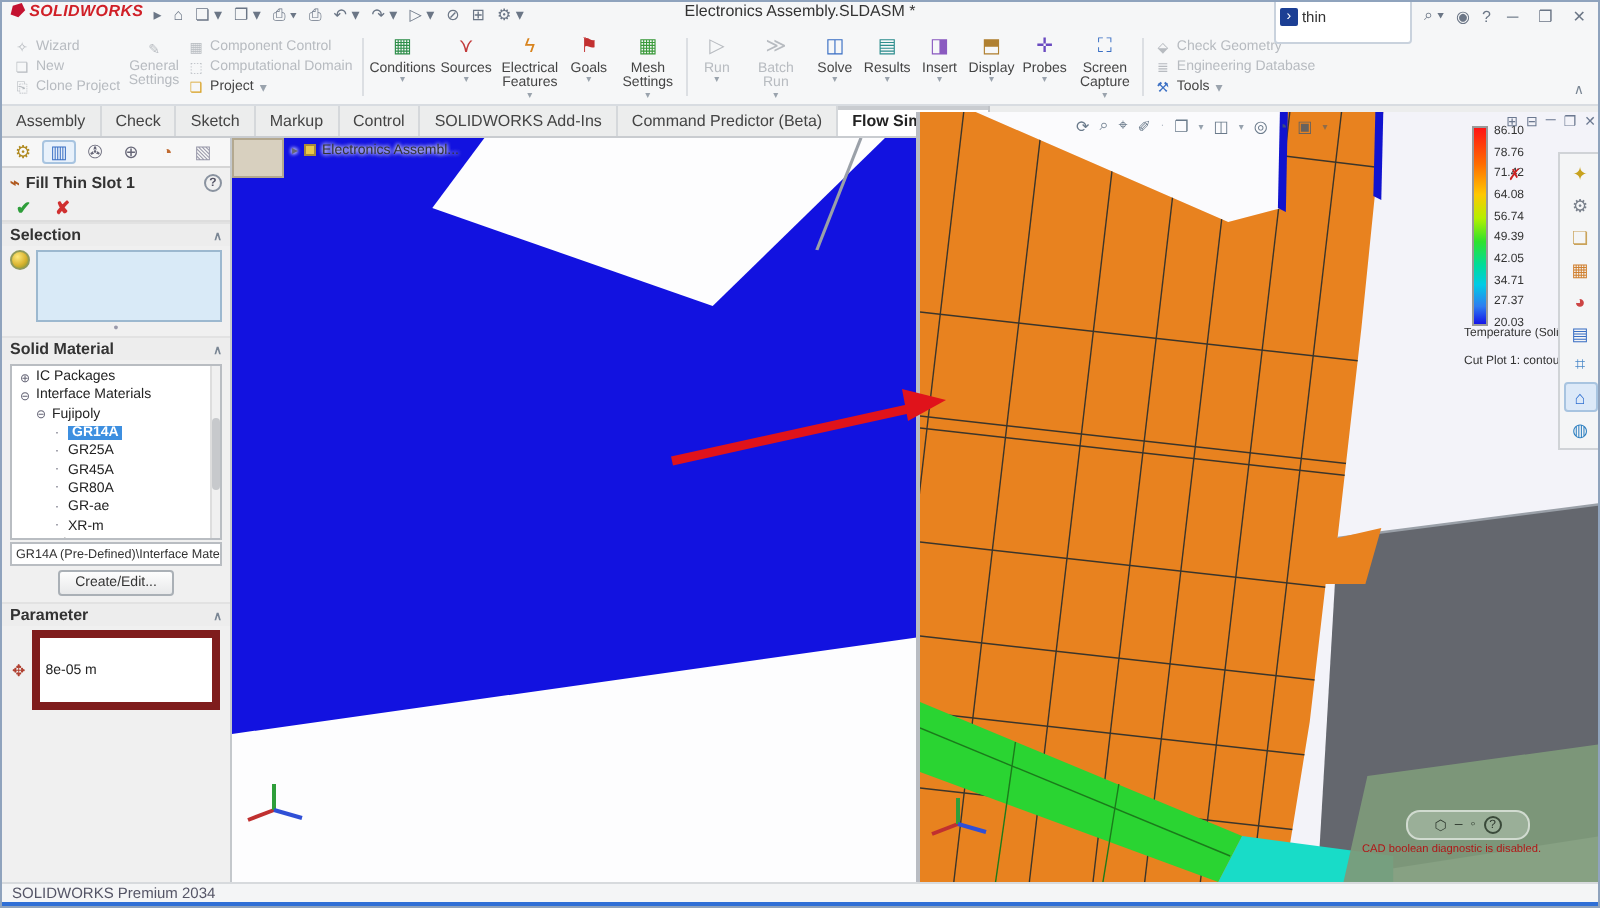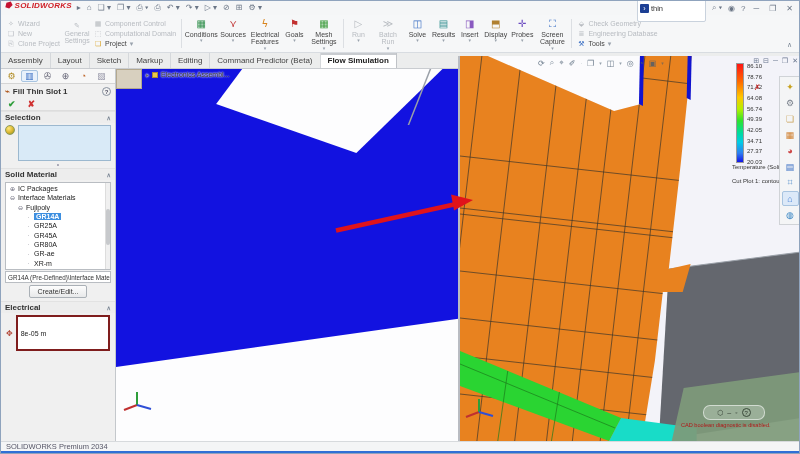--- a/index.html
+++ b/index.html
@@ -62,21 +62,21 @@
   .trow { height:9.3px; display:flex; align-items:center; gap:2px; white-space:nowrap; }
   .tg { width:7px; color:#667; font-size:6px; text-align:center; flex:none; }
   .ind1 { margin-left:8px; } .ind2 { margin-left:16px; }
   .trow.selected .tlabel { background:#3d8fe0; color:#fff; padding:0 2px; font-weight:bold; }
   .vscroll { position:absolute; right:0; top:0; bottom:0; width:5px; background:#f0f0f0; border-left:1px solid #ddd; }
   .vthumb { position:absolute; top:26px; height:36px; left:0; right:0; background:#c7c9cc; border-radius:2px; }
   .dropdown { margin:1px 4px; height:12px; background:#fff; border:1px solid #b9bdc2; font-size:6.3px; display:flex; align-items:center; padding:0 2px; gap:2px; color:#333; white-space:nowrap; overflow:hidden; }
   .btn { margin:2px auto 3px auto; width:58px; height:13px; background:linear-gradient(#fdfdfd,#e8e9ea); border:1px solid #aab0b6; border-radius:2px; font-size:7px; display:flex; align-items:center; justify-content:center; color:#333; }
   .param-row { display:flex; gap:3px; padding:2px 5px; align-items:center; }
   .param-icon { color:#b04030; font-size:8px; }
-  .param-input { flex:1; height:27px; background:#fff; border:2px solid #7f1d1d; font-size:7px; padding:16px 3px; color:#222; font-family:"Liberation Sans",sans-serif; outline:none; width:70px; }
+  .param-input { flex:1; height:27px; background:#fff; border:4px solid #7f1d1d; font-size:7px; padding:16px 3px; color:#222; font-family:"Liberation Sans",sans-serif; outline:none; width:70px; }
 
   
   .vp-left { position:relative; flex:1; background:#fdfdfe; overflow:hidden; }
   .scene { position:absolute; inset:0; width:100%; height:100%; }
   .tanbox { position:absolute; left:0; top:0; width:26px; height:20px; background:#d8d0bf; border:1px solid #b3a88f; }
   .crumb { position:absolute; left:30px; top:2px; display:flex; gap:3px; align-items:center; font-size:7px; color:#333; text-shadow:0 0 2px #fff, 0 0 2px #fff; }
   .crumb .arr { color:#667; font-size:6px; }
   .cube-ico { width:6px; height:6px; background:#e8c84a; border:1px solid #a98b3a; flex:none; }
 
   .vp-right { position:absolute; top:-13px; left:457px; width:343px; height:385px; background:#f3f3f9; border-left:2px solid #b9bcc2; z-index:20; overflow:hidden; }
@@ -118,20 +118,21 @@
     <span>❐ ▾</span>
     <span>⎙ ▾</span>
     <span>⎙</span>
     <span>↶ ▾</span>
     <span>↷ ▾</span>
     <span>▷ ▾</span>
     <span>⊘</span>
     <span>⊞</span>
     <span>⚙ ▾</span>
   </span>
+  <span class="tb-title">Electronics Assembly.SLDASM *</span>
   <span class="tb-right">
     <span class="searchbox">
       <span class="search-logo">›</span>
       <input value="thin" style="">
     </span>
     <span class="tb-ico">⌕ ▾</span>
     <span class="tb-ico">◉</span>
     <span class="tb-ico">?</span>
     <span class="win-btn">─</span>
     <span class="win-btn">❐</span>
@@ -254,24 +255,25 @@
         <span class="si-ico" style="color:#3a6fc4">⚒</span>
         <span>Tools</span> 
         <span style="color:#9aa3ad">▾</span>
       </span>
   </div>
   <span class="ribbon-collapse">∧</span>
 </div>
 
 <div class="tabsbar">
   <span class="tab">Assembly</span>
-  <span class="tab">Layout</span>
+  <span class="tab">Check</span>
   <span class="tab">Sketch</span>
   <span class="tab">Markup</span>
-  <span class="tab">Editing</span>
+  <span class="tab">Control</span>
+  <span class="tab">SOLIDWORKS Add-Ins</span>
   <span class="tab">Command Predictor (Beta)</span>
   <span class="tab active">Flow Simulation</span>
 </div>
 
 <div class="main">
 
   <div class="left-panel">
     <div class="ptabs">
       <span class="ptab" style="color:#b08a20">⚙</span>
       <span class="ptab active" style="color:#3a6fc4">▥</span>
@@ -346,21 +348,21 @@
       <div class="vscroll">
           <div class="vthumb"></div>
         </div>
     </div>
     <div class="dropdown">
       <span>GR14A (Pre-Defined)\Interface Materi</span>
 
     </div>
     <div class="btn">Create/Edit...</div>
     <div class="phead">
-      <span>Electrical</span>
+      <span>Parameter</span>
       <span class="chev">∧</span>
     </div>
     <div class="param-row">
       <span class="param-icon">✥</span>
       <input class="param-input" value="8e-05 m" style="">
     </div>
   </div>
 
   <div class="vp-left">
     <svg class="scene" viewBox="0 0 342 372" preserveAspectRatio="none">

